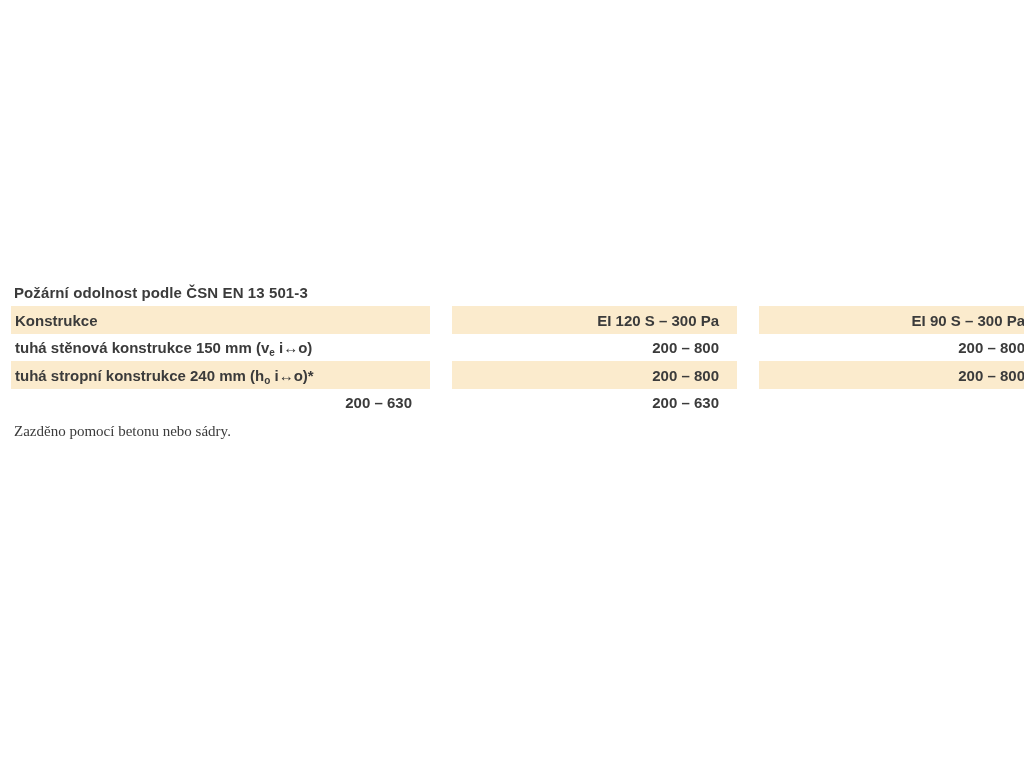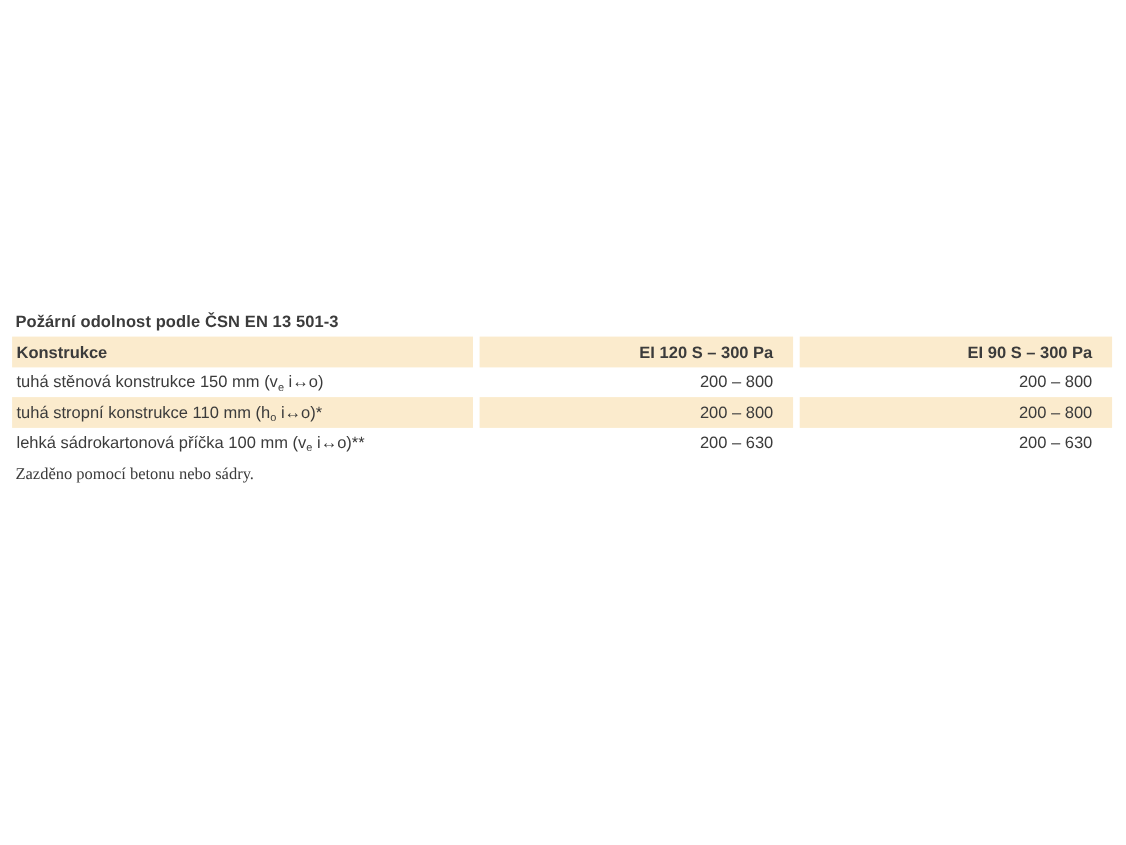--- a/index.html
+++ b/index.html
@@ -22,27 +22,28 @@
     margin-left: 3px;
     height: 27px;
     display: flex;
     align-items: center;
     letter-spacing: 0.1px;
   }
   .table {
     display: grid;
     grid-template-columns: 419px 285px 284px;
     grid-template-rows: 28px 27px 28px 27px;
-    column-gap: 6px;
+    column-gap: 22px;
     font-size: 15px;
   }
   .cell {
     display: flex;
     align-items: center;
     white-space: nowrap;
+    font-weight: bold;
   }
   .cell.col1 { padding-left: 4px; justify-content: flex-start; }
   .cell.col2, .cell.col3 { justify-content: flex-end; padding-right: 18px; }
   .head { font-weight: bold; }
   .shaded { background: #fbebcd; }
   sub {
     font-size: 10px;
     line-height: 0;
     vertical-align: -3px;
   }
@@ -72,28 +73,25 @@
     <div class="cell col2 head shaded">EI 120 S – 300 Pa</div>
     <div class="cell col3 head shaded">EI 90 S – 300 Pa</div>
 
     <div class="cell col1">
       <span><span>tuhá stěnová konstrukce 150 mm (v</span><sub>e</sub><span> i↔o)</span></span>
     </div>
     <div class="cell col2">200 – 800</div>
     <div class="cell col3">200 – 800</div>
 
     <div class="cell col1 shaded">
-      <span><span>tuhá stropní konstrukce 110 mm (h</span><sub>o</sub><span> i↔o)*</span></span>
+      <span><span>tuhá stropní konstrukce 240 mm (h</span><sub>o</sub><span> i↔o)*</span></span>
     </div>
     <div class="cell col2 shaded">200 – 800</div>
     <div class="cell col3 shaded">200 – 800</div>
 
-    <div class="cell col1">
-      <span><span>lehká sádrokartonová příčka 100 mm (v</span><sub>e</sub><span> i↔o)**</span></span>
-    </div>
     <div class="cell col2">200 – 630</div>
     <div class="cell col3">200 – 630</div>
 
   </div>
 
   <div class="notes">
     <div class="note">Zazděno pomocí betonu nebo sádry.</div>
   </div>
 
 </div>

